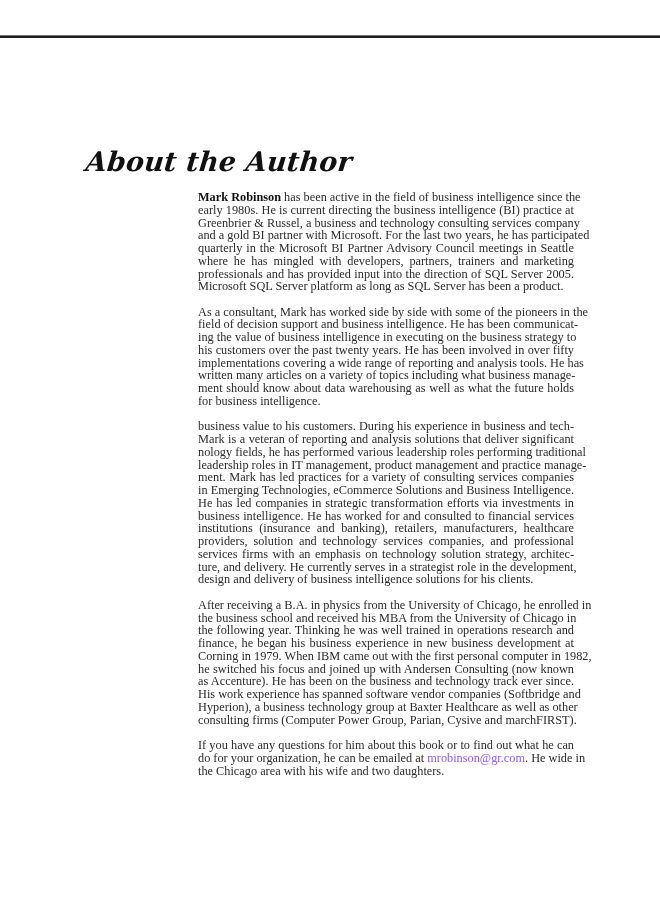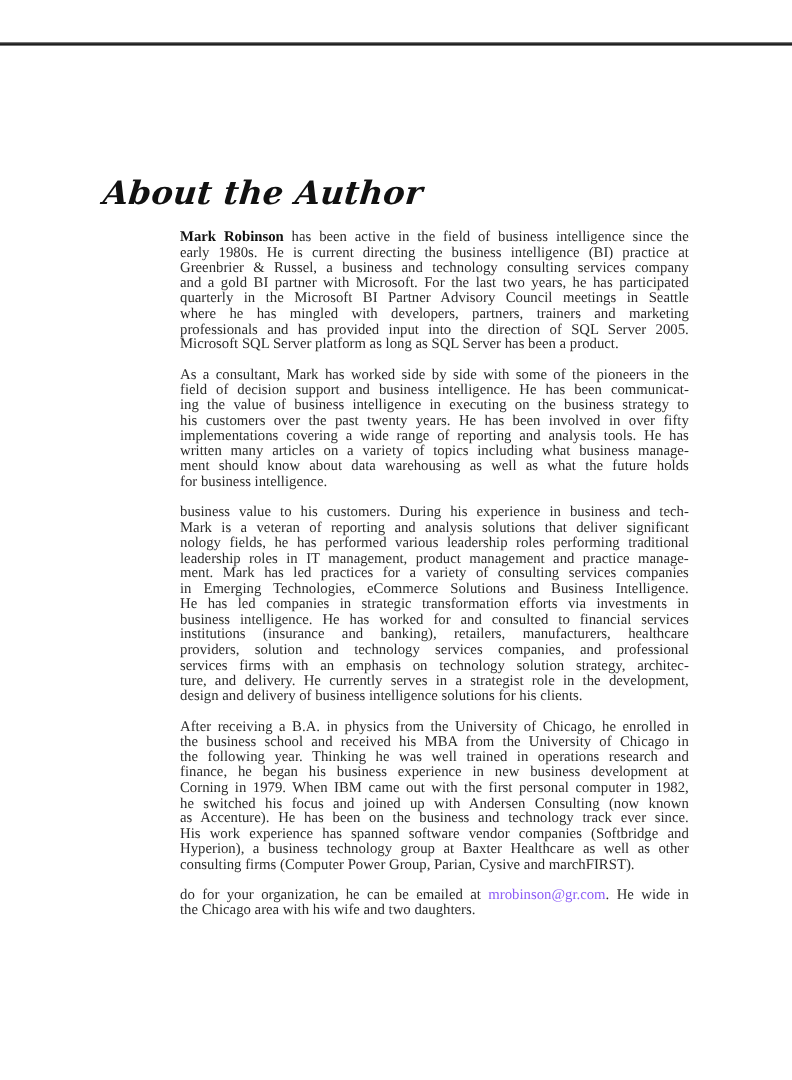--- a/index.html
+++ b/index.html
@@ -48,20 +48,21 @@
   }
   .para {
     margin: 0 0 12.7px 0;
     text-align: left;
   }
   .line {
     display: block;
     white-space: nowrap;
     text-align: justify;
     text-align-last: justify;
+    margin-left: 48px;
   }
   .line.last {
     text-align-last: left;
   }
   .strong {
     font-weight: bold;
     color: #111;
   }
   .email-link {
     color: #8b5cf6;
@@ -121,17 +122,18 @@
     <span class="line">finance, he began his business experience in new business development at</span>
     <span class="line">Corning in 1979. When IBM came out with the first personal computer in 1982,</span>
     <span class="line">he switched his focus and joined up with Andersen Consulting (now known</span>
     <span class="line">as Accenture). He has been on the business and technology track ever since.</span>
     <span class="line">His work experience has spanned software vendor companies (Softbridge and</span>
     <span class="line">Hyperion), a business technology group at Baxter Healthcare as well as other</span>
     <span class="line last">consulting firms (Computer Power Group, Parian, Cysive and marchFIRST).</span>
   </p>
 
   <p class="para">
+    <span class="line">If you have any questions for him about this book or to find out what he can</span>
     <span class="line"><span>do for your organization, he can be emailed at </span><a class="email-link">mrobinson@gr.com</a><span>. He wide in</span></span>
     <span class="line last">the Chicago area with his wife and two daughters.</span>
   </p>
 
 </div>
 
 </body></html>

